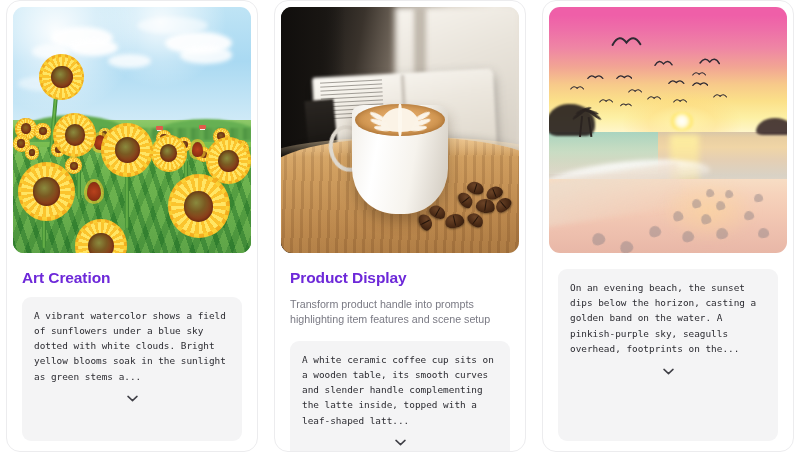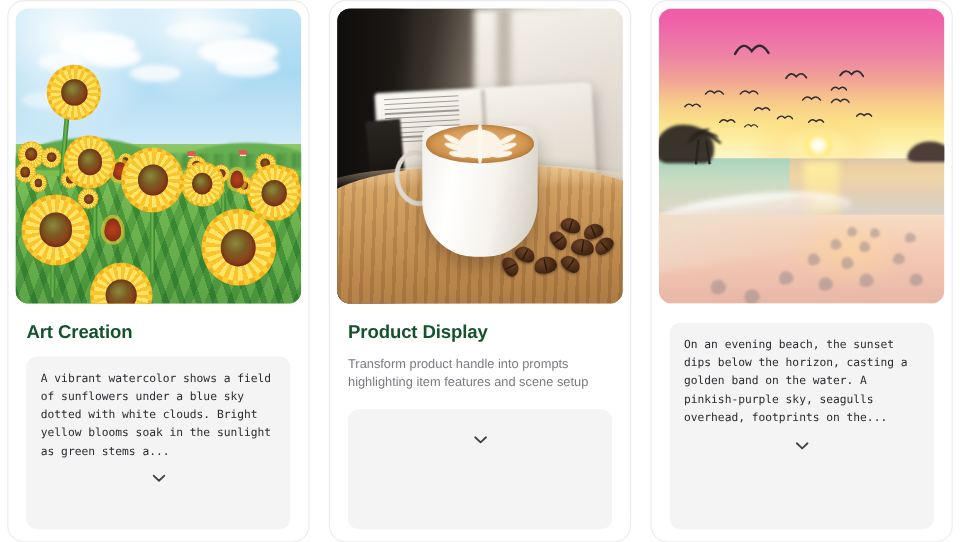--- a/index.html
+++ b/index.html
@@ -41,21 +41,21 @@
   
   .card-body {
     padding: 16px 15px 10px 15px;
     flex: 1 1 auto;
     display: flex;
     flex-direction: column;
   }
   .card-title {
     font-size: 15.5px;
     font-weight: bold;
-    color: #14532d;
+    color: #6d28d9;
     letter-spacing: -0.1px;
     line-height: 1.2;
     margin: 0 0 9px 0;
   }
   .card-desc {
     font-size: 10.7px;
     color: #7a7a84;
     line-height: 1.45;
     margin: 0 0 13px 0;
   }
@@ -537,20 +537,21 @@
         <div class="bean" style="left:62%;top:81%;width:7%;height:5%;transform:rotate(28deg);"></div>
         <div class="bean" style="left:69%;top:84%;width:8%;height:5.5%;transform:rotate(-12deg);"></div>
         <div class="bean" style="left:57%;top:85%;width:7%;height:5%;transform:rotate(62deg);"></div>
         <div class="bean" style="left:78%;top:84%;width:7%;height:5%;transform:rotate(36deg);"></div>
       </div>
     </div>
     <div class="card-body">
       <h3 class="card-title">Product Display</h3>
       <p class="card-desc">Transform product handle into prompts highlighting item features and scene setup</p>
       <div class="prompt-box">
+        <p class="prompt-text">A white ceramic coffee cup sits on a wooden table, its smooth curves and slender handle complementing the latte inside, topped with a leaf-shaped latt...</p>
         <div class="chev">
           <span>
             <svg width="11" height="7" viewBox="0 0 11 7">
                 <path d="M1 1.4 L5.5 5.6 L10 1.4" fill="none" stroke="#3f3f46" stroke-width="1.5" stroke-linecap="round" stroke-linejoin="round"></path>
               </svg>
           </span>
         </div>
       </div>
     </div>
   </div>

